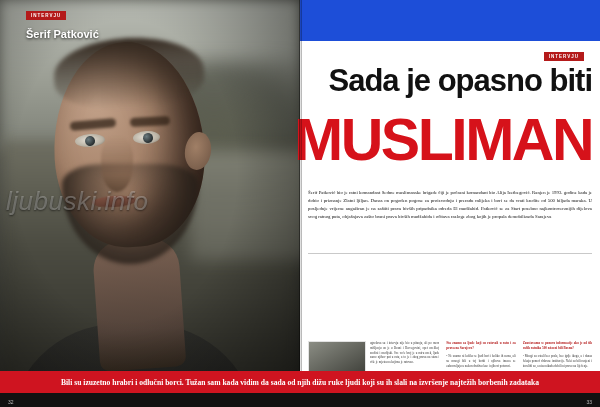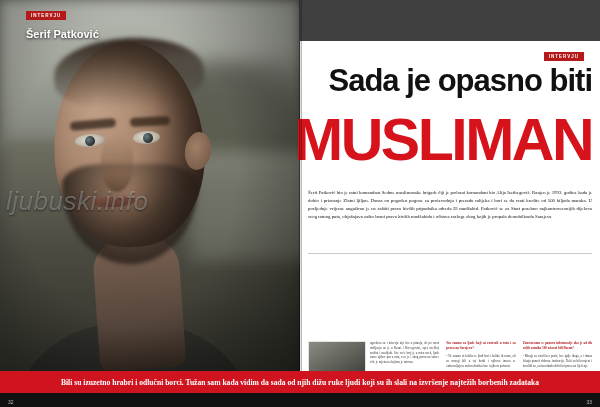--- a/index.html
+++ b/index.html
@@ -5,21 +5,21 @@
   html,body{margin:0;padding:0;}
   body{
     width:600px;height:407px;
     background:#1a1a1a;
     font-family:"Liberation Sans", sans-serif;
     overflow:hidden;
   }
   .spread{
     position:relative;
     width:600px;height:407px;
-    background:#404040;
+    background:#1d4ed8;
     overflow:hidden;
   }
   
   .photo-page{
     position:absolute;left:0;top:0;width:300px;height:407px;
     background:linear-gradient(160deg,#6d6f68 0%,#55564f 30%,#3c3d37 60%,#23241f 100%);
     overflow:hidden;
   }
   
   .bg-sky{

